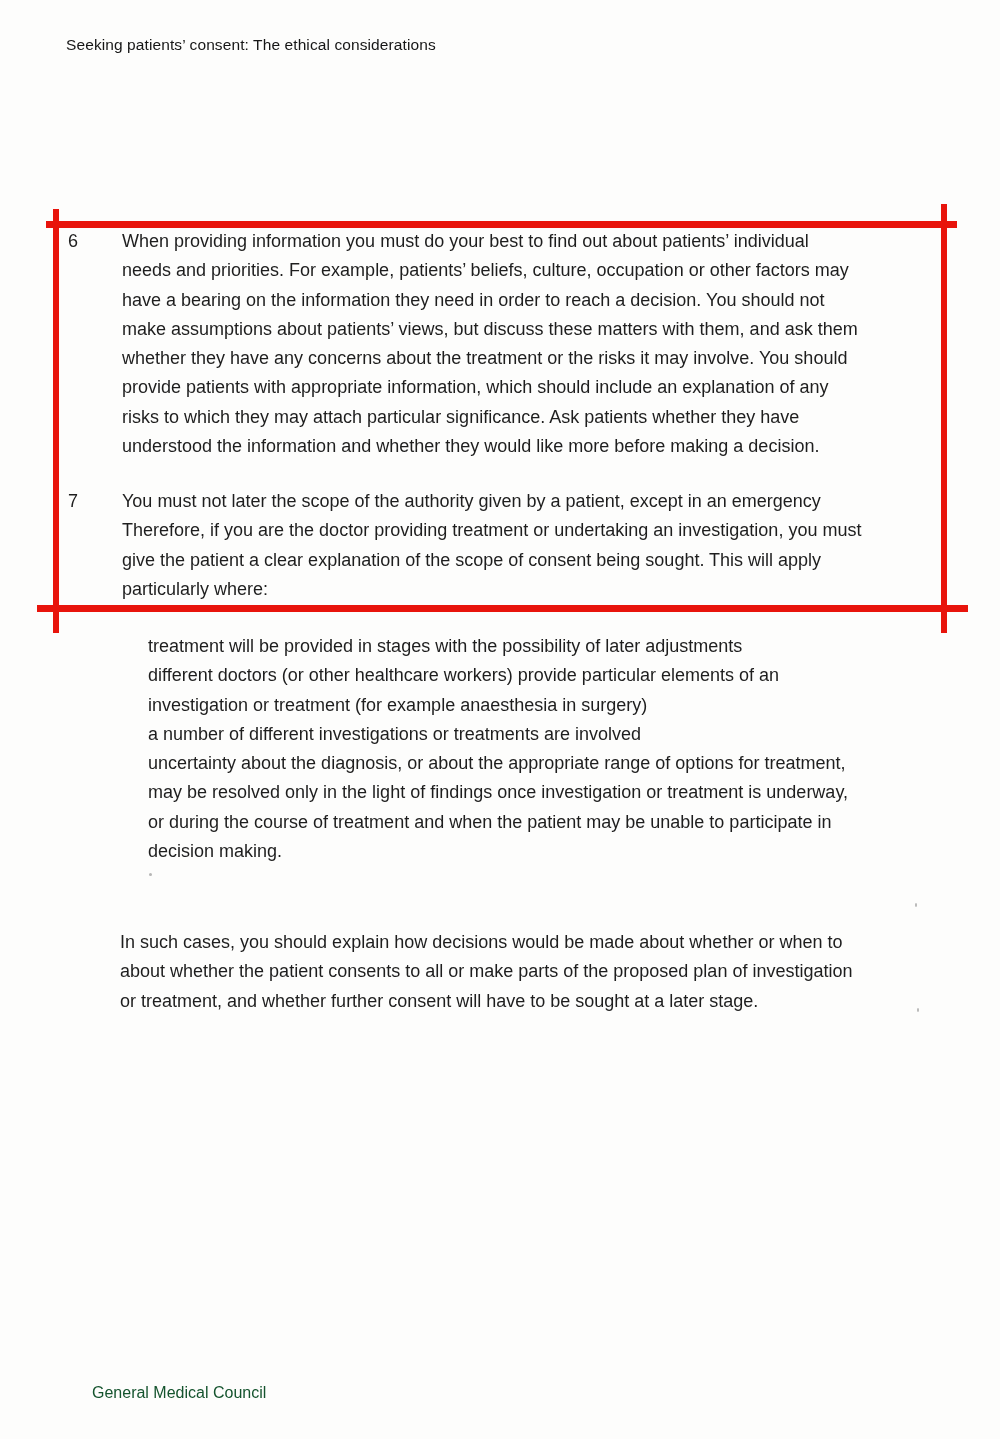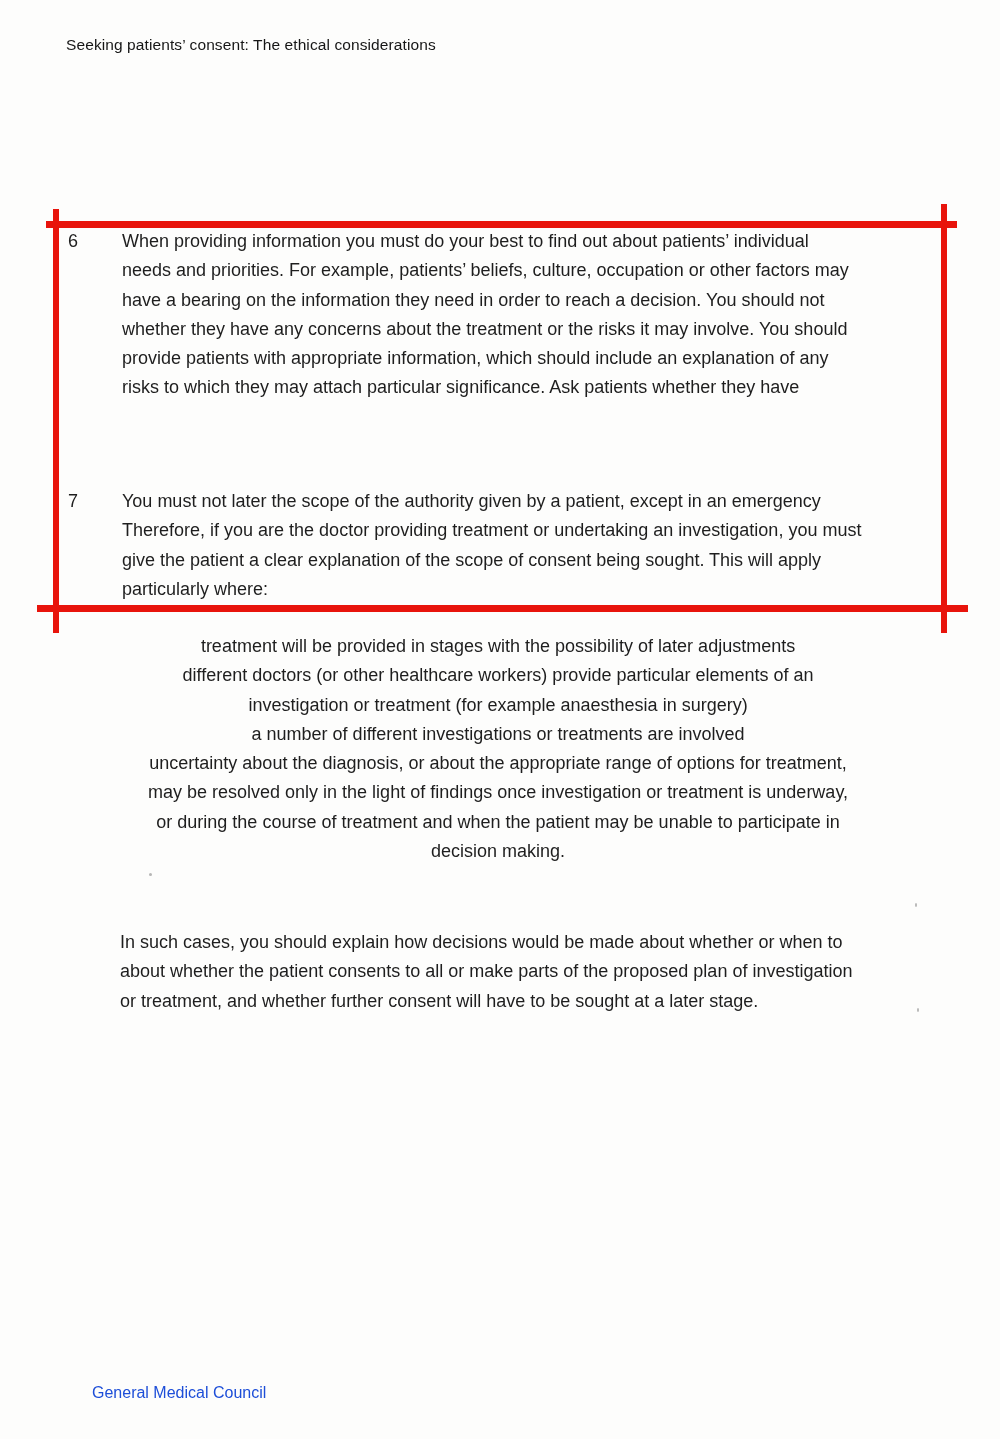--- a/index.html
+++ b/index.html
@@ -18,34 +18,34 @@
   }
 
   
   .header {
     position: absolute; left: 66px; top: 36px;
     font-size: 15.5px; letter-spacing: 0.1px; color: #161616;
     white-space: nowrap;
   }
   .footer {
     position: absolute; left: 92px; top: 1384px;
-    font-size: 16px; color: #1d4ed8;
+    font-size: 16px; color: #14532d;
     white-space: nowrap;
   }
 
   
   .textblock { position: absolute; font-size: 18px; line-height: 29.3px; }
   .textblock .line { white-space: nowrap; }
 
   .para { left: 122px; }
   .para .num { position: absolute; left: -54px; top: 0; font-size: 18px; line-height: 29.3px; }
   .para-6 { top: 227px; }
   .para-7 { top: 487px; }
 
-  .indent-block { left: 148px; top: 632px; text-align: center; }
+  .indent-block { left: 148px; top: 632px; }
   .closing { left: 120px; top: 928px; }
 
   
   .box-line { position: absolute; background: var(--box-color); }
   .box-top    { left: 46px;  top: 221px; width: 911px; height: 7px; }
   .box-bottom { left: 37px;  top: 605px; width: 931px; height: 7px; }
   .box-left   { left: 53px;  top: 209px; width: 6px;  height: 424px; }
   .box-right  { left: 941px; top: 204px; width: 6px;  height: 429px; }
 
   
@@ -65,23 +65,25 @@
   <div class="box-line box-bottom"></div>
   <div class="box-line box-left"></div>
   <div class="box-line box-right"></div>
 
   <div class="textblock para para-6">
     <span class="num">6</span>
     <div class="lines">
         <div class="line">When providing information you must do your best to find out about patients’ individual</div>
         <div class="line">needs and priorities. For example, patients’ beliefs, culture, occupation or other factors may</div>
         <div class="line">have a bearing on the information they need in order to reach a decision. You should not</div>
+        <div class="line">make assumptions about patients’ views, but discuss these matters with them, and ask them</div>
         <div class="line">whether they have any concerns about the treatment or the risks it may involve. You should</div>
         <div class="line">provide patients with appropriate information, which should include an explanation of any</div>
         <div class="line">risks to which they may attach particular significance. Ask patients whether they have</div>
+        <div class="line">understood the information and whether they would like more before making a decision.</div>
       </div>
   </div>
 
   <div class="textblock para para-7">
     <span class="num">7</span>
     <div class="lines">
         <div class="line">You must not later the scope of the authority given by a patient, except in an emergency</div>
         <div class="line">Therefore, if you are the doctor providing treatment or undertaking an investigation, you must</div>
         <div class="line">give the patient a clear explanation of the scope of consent being sought. This will apply</div>
         <div class="line">particularly where:</div>

